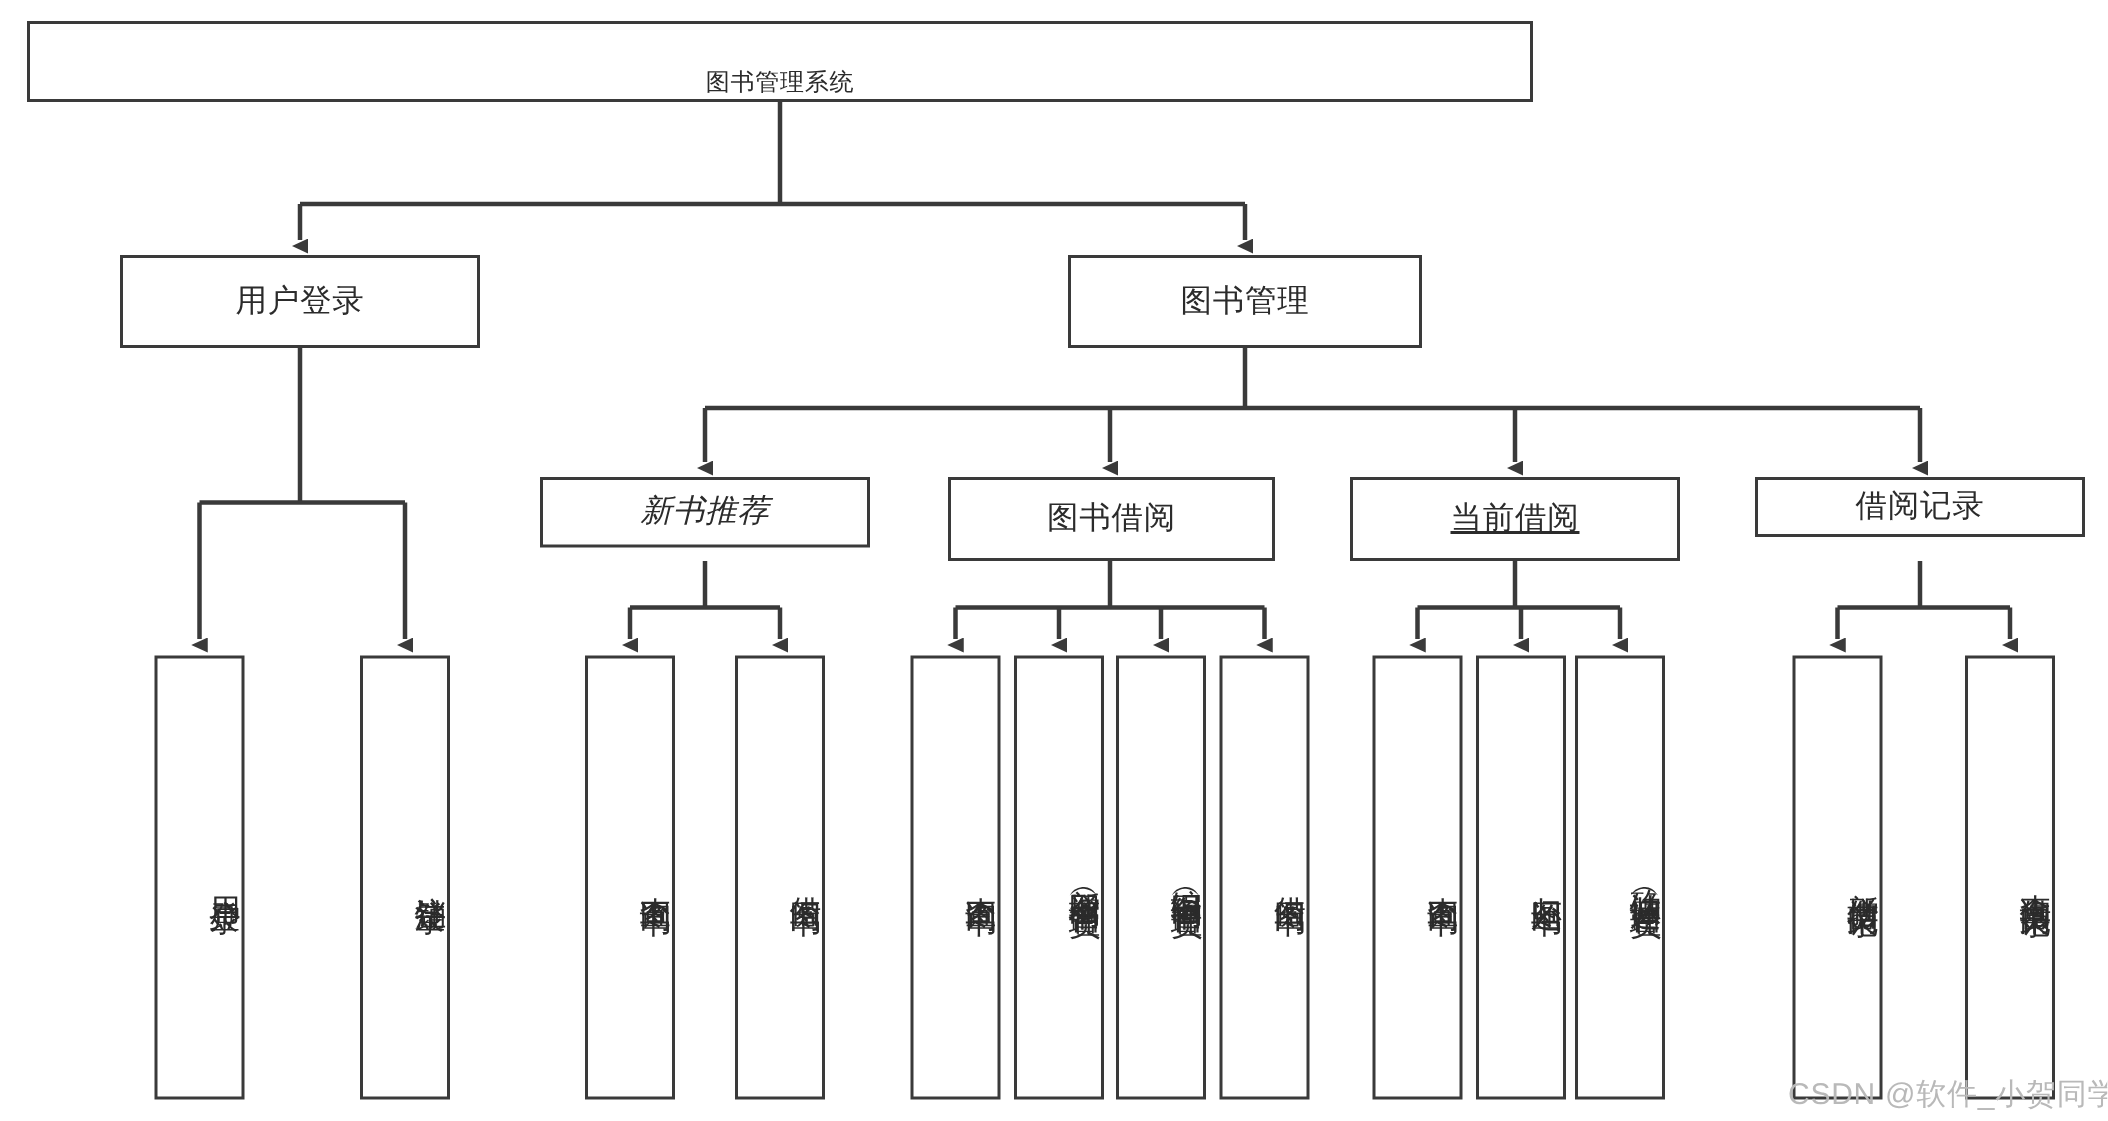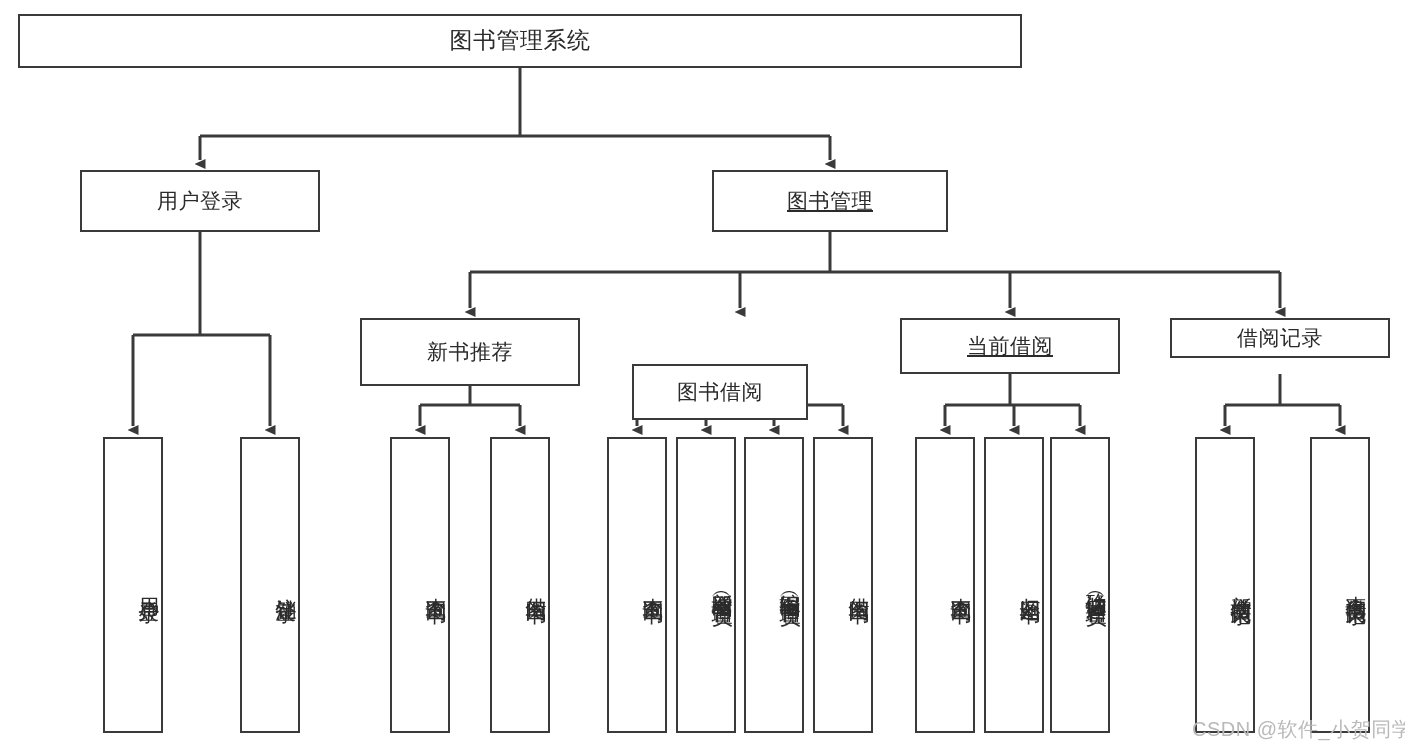--- a/index.html
+++ b/index.html
@@ -34,21 +34,22 @@
     align-items: center;
     justify-content: center;
     color: #2b2b2b;
     line-height: 1.18;
   }
   .node.h {
     font-size: 21px;
     letter-spacing: 0.5px;
   }
   .node.title {
-    font-size: 23px;
+    font-size: 16px;
+    align-items: flex-end;
   }
   .node.v {
     writing-mode: vertical-rl;
     text-orientation: upright;
     font-size: 21px;
     letter-spacing: 2px;
     padding: 8px 0;
     align-items: flex-start;
     justify-content: center;
   }
@@ -121,29 +122,29 @@
   </svg>
 
   <div class="node h title" style="left:18px; top:14px; width:1004px; height:54px;">
     <span class="lbl">图书管理系统</span>
   </div>
 
   <div class="node h" style="left:80px; top:170px; width:240px; height:62px;">
     <span class="lbl">用户登录</span>
   </div>
 
-  <div class="node h" style="left:712px; top:170px; width:236px; height:62px;text-decoration:underline;">
+  <div class="node h" style="left:712px; top:170px; width:236px; height:62px;">
     <span class="lbl">图书管理</span>
   </div>
 
-  <div class="node h" style="left:360px; top:318px; width:220px; height:68px;">
+  <div class="node h" style="left:360px; top:318px; width:220px; height:47px;font-style:italic;">
     <span class="lbl">新书推荐</span>
   </div>
 
-  <div class="node h" style="left:632px; top:318px; width:176px; height:56px;margin-top:46px;">
+  <div class="node h" style="left:632px; top:318px; width:218px; height:56px;">
     <span class="lbl">图书借阅</span>
   </div>
 
   <div class="node h" style="left:900px; top:318px; width:220px; height:56px;text-decoration:underline;">
     <span class="lbl">当前借阅</span>
   </div>
 
   <div class="node h" style="left:1170px; top:318px; width:220px; height:40px;">
     <span class="lbl">借阅记录</span>
   </div>

